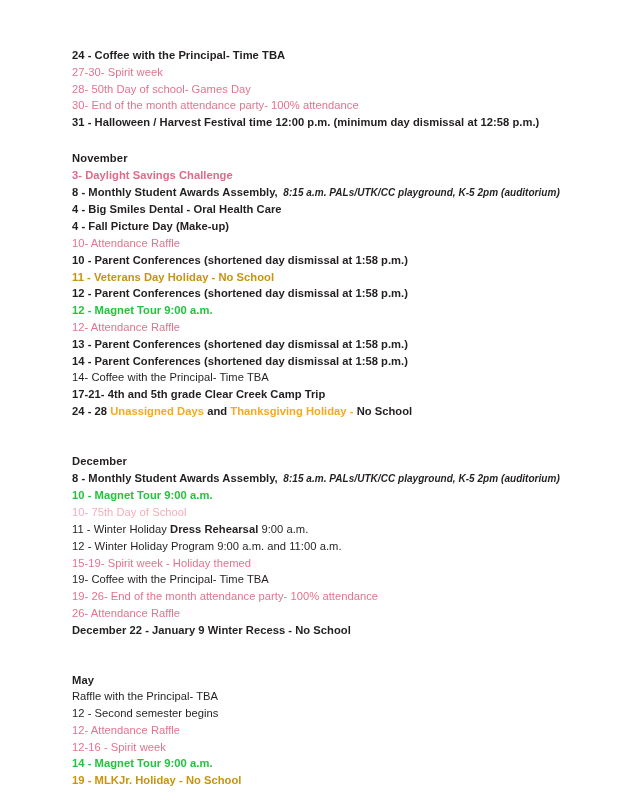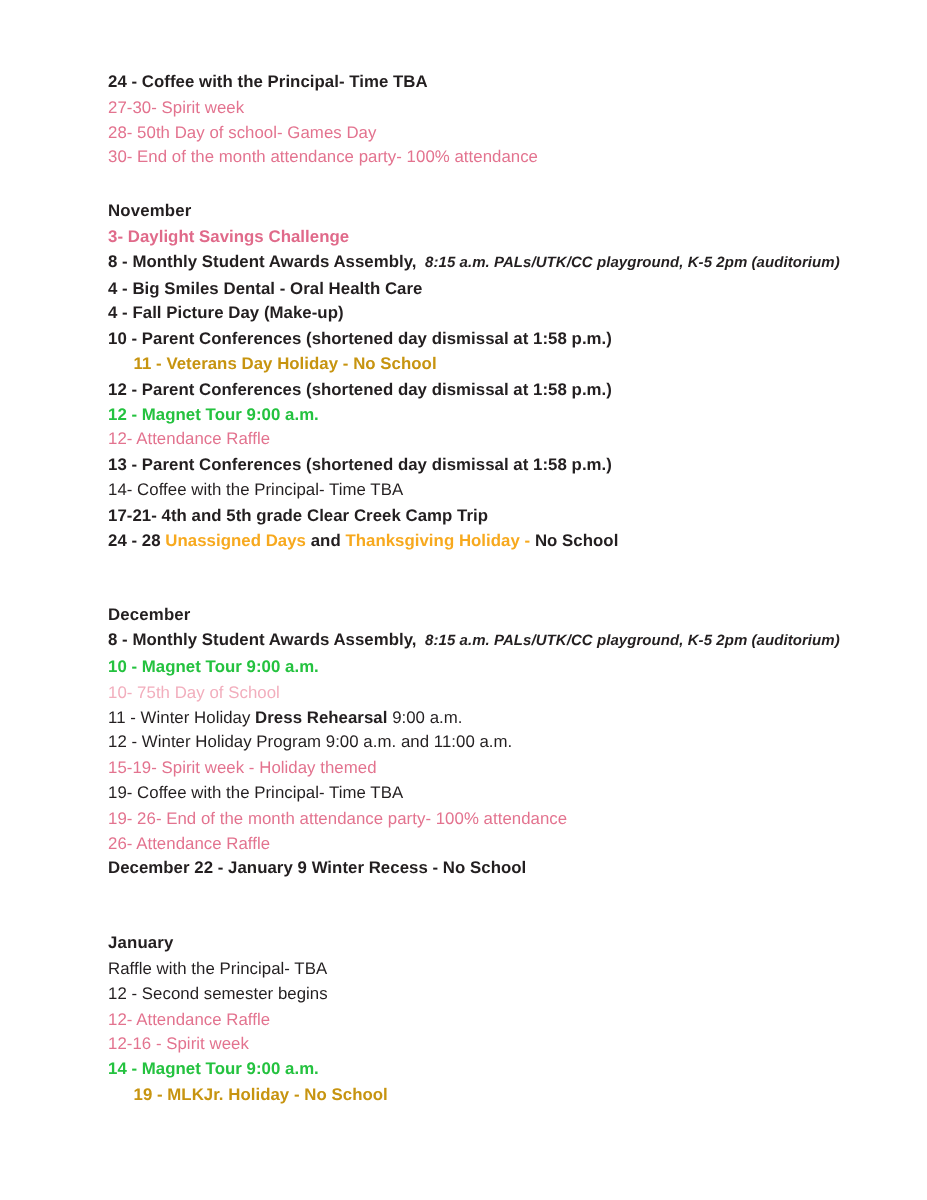--- a/index.html
+++ b/index.html
@@ -46,21 +46,21 @@
     font-size: 11.2px;
     line-height: 16.8px;
     color: #231f20;
     white-space: nowrap;
     letter-spacing: 0.003em;
   }
   .entry.bold { font-weight: bold; }
   .entry.pink { color: #e3738f; }
   .entry.pink-bold { color: #e06a8a; font-weight: bold; }
   .entry.pink-light { color: #f2aebd; }
-  .entry.gold { color: #c79410; font-weight: bold; margin-left: 17px; }
+  .entry.gold { color: #c79410; font-weight: bold; }
   .entry.green { color: #24c23f; font-weight: bold; }
 
   .sub {
     font-size: 10px;
     font-weight: bold;
     letter-spacing: 0.004em;
     font-style: italic;
   }
   .seg-amber { color: #f7a91e; }
   .seg-dark { color: #231f20; }
@@ -70,56 +70,59 @@
 </head>
 <body>
 
 <div id="page">
   <div class="calendar">
     <div class="month-block" id="oct-block">
         <div class="entry bold"><span>24 - Coffee with the Principal- Time TBA</span></div>
         <div class="entry pink"><span>27-30- Spirit week</span></div>
         <div class="entry pink"><span>28- 50th Day of school- Games Day</span></div>
         <div class="entry pink"><span>30- End of the month attendance party- 100% attendance</span></div>
+        <div class="entry bold"><span>31 - Halloween / Harvest Festival time 12:00 p.m. (minimum day dismissal at 12:58 p.m.)</span></div>
       </div>
     <div class="month-gap"></div>
     <div id="months-root">
         <div class="month-block">
           <div class="month-name">November</div>
           <div class="entry pink-bold"><span>3- Daylight Savings Challenge</span></div>
           <div class="entry bold"><span>8 - Monthly Student Awards Assembly,</span><span class="sub">&nbsp;&nbsp;8:15 a.m. PALs/UTK/CC playground, K-5 2pm (auditorium)</span></div>
           <div class="entry bold"><span>4 - Big Smiles Dental - Oral Health Care</span></div>
           <div class="entry bold"><span>4 - Fall Picture Day (Make-up)</span></div>
+          <div class="entry pink"><span>10- Attendance Raffle</span></div>
           <div class="entry bold"><span>10 - Parent Conferences (shortened day dismissal at 1:58 p.m.)</span></div>
           <div class="entry gold"><span>11 - Veterans Day Holiday - No School</span></div>
           <div class="entry bold"><span>12 - Parent Conferences (shortened day dismissal at 1:58 p.m.)</span></div>
           <div class="entry green"><span>12 - Magnet Tour 9:00 a.m.</span></div>
           <div class="entry pink"><span>12- Attendance Raffle</span></div>
           <div class="entry bold"><span>13 - Parent Conferences (shortened day dismissal at 1:58 p.m.)</span></div>
+          <div class="entry bold"><span>14 - Parent Conferences (shortened day dismissal at 1:58 p.m.)</span></div>
           <div class="entry"><span>14- Coffee with the Principal- Time TBA</span></div>
           <div class="entry bold"><span>17-21- 4th and 5th grade Clear Creek Camp Trip</span></div>
           <div class="entry"><span class="seg-dark seg-bold">24 - 28 </span><span class="seg-amber seg-bold">Unassigned Days</span><span class="seg-dark seg-bold"> and </span><span class="seg-amber seg-bold">Thanksgiving Holiday</span><span class="seg-amber seg-bold"> - </span><span class="seg-dark seg-bold">No School</span></div>
         </div>
         <div class="month-gap-large"></div>
         <div class="month-block">
           <div class="month-name">December</div>
           <div class="entry bold"><span>8 - Monthly Student Awards Assembly,</span><span class="sub">&nbsp;&nbsp;8:15 a.m. PALs/UTK/CC playground, K-5 2pm (auditorium)</span></div>
           <div class="entry green"><span>10 - Magnet Tour 9:00 a.m.</span></div>
           <div class="entry pink-light"><span>10- 75th Day of School</span></div>
           <div class="entry"><span class="seg-dark seg-normal">11 - Winter Holiday </span><span class="seg-dark seg-bold">Dress Rehearsal</span><span class="seg-dark seg-normal"> 9:00 a.m.</span></div>
           <div class="entry"><span>12  - Winter Holiday Program 9:00 a.m. and 11:00 a.m.</span></div>
           <div class="entry pink"><span>15-19- Spirit week - Holiday themed</span></div>
           <div class="entry"><span>19- Coffee with the Principal- Time TBA</span></div>
           <div class="entry pink"><span>19- 26- End of the month attendance party- 100% attendance</span></div>
           <div class="entry pink"><span>26- Attendance Raffle</span></div>
           <div class="entry bold"><span>December 22 - January 9 Winter Recess - No School</span></div>
         </div>
         <div class="month-gap-large"></div>
         <div class="month-block">
-          <div class="month-name">January</div>
+          <div class="month-name">May</div>
           <div class="entry"><span>Raffle with the Principal- TBA</span></div>
           <div class="entry"><span>12 - Second semester begins</span></div>
           <div class="entry pink"><span>12- Attendance Raffle</span></div>
           <div class="entry pink"><span>12-16 - Spirit week</span></div>
           <div class="entry green"><span>14 - Magnet Tour 9:00 a.m.</span></div>
           <div class="entry gold"><span>19 - MLKJr. Holiday - No School</span></div>
         </div>
       </div>
   </div>
 </div>

